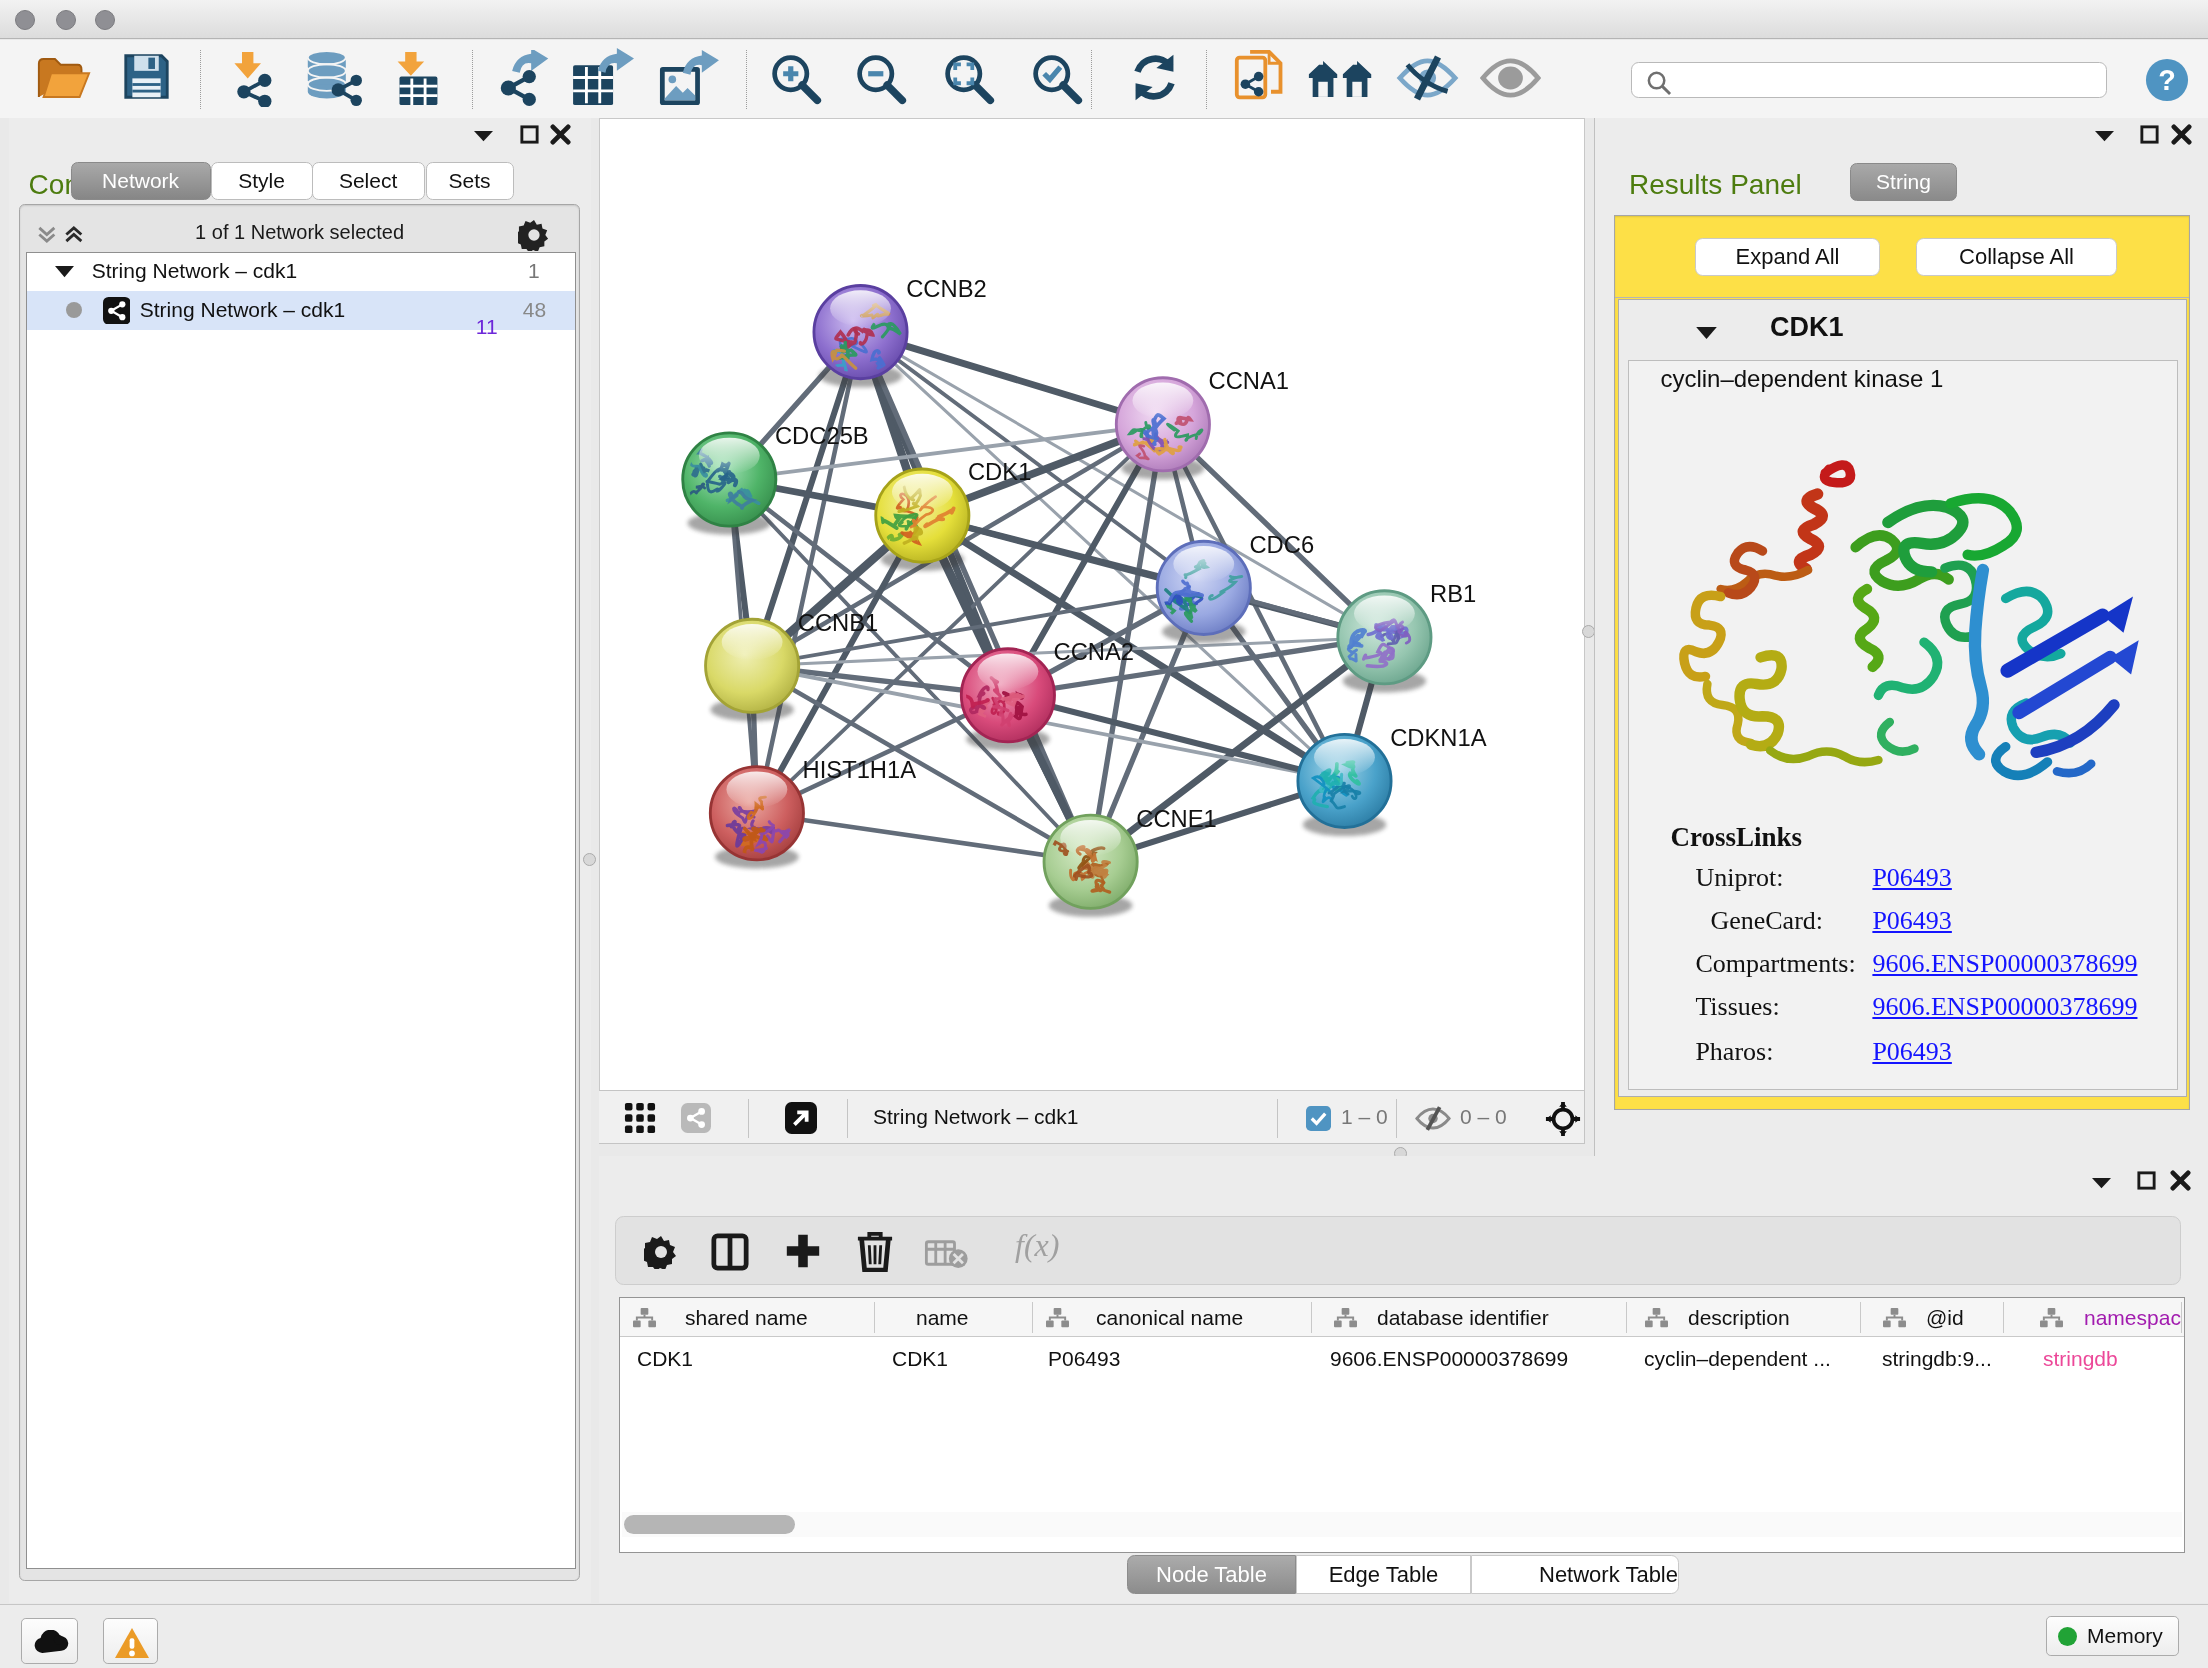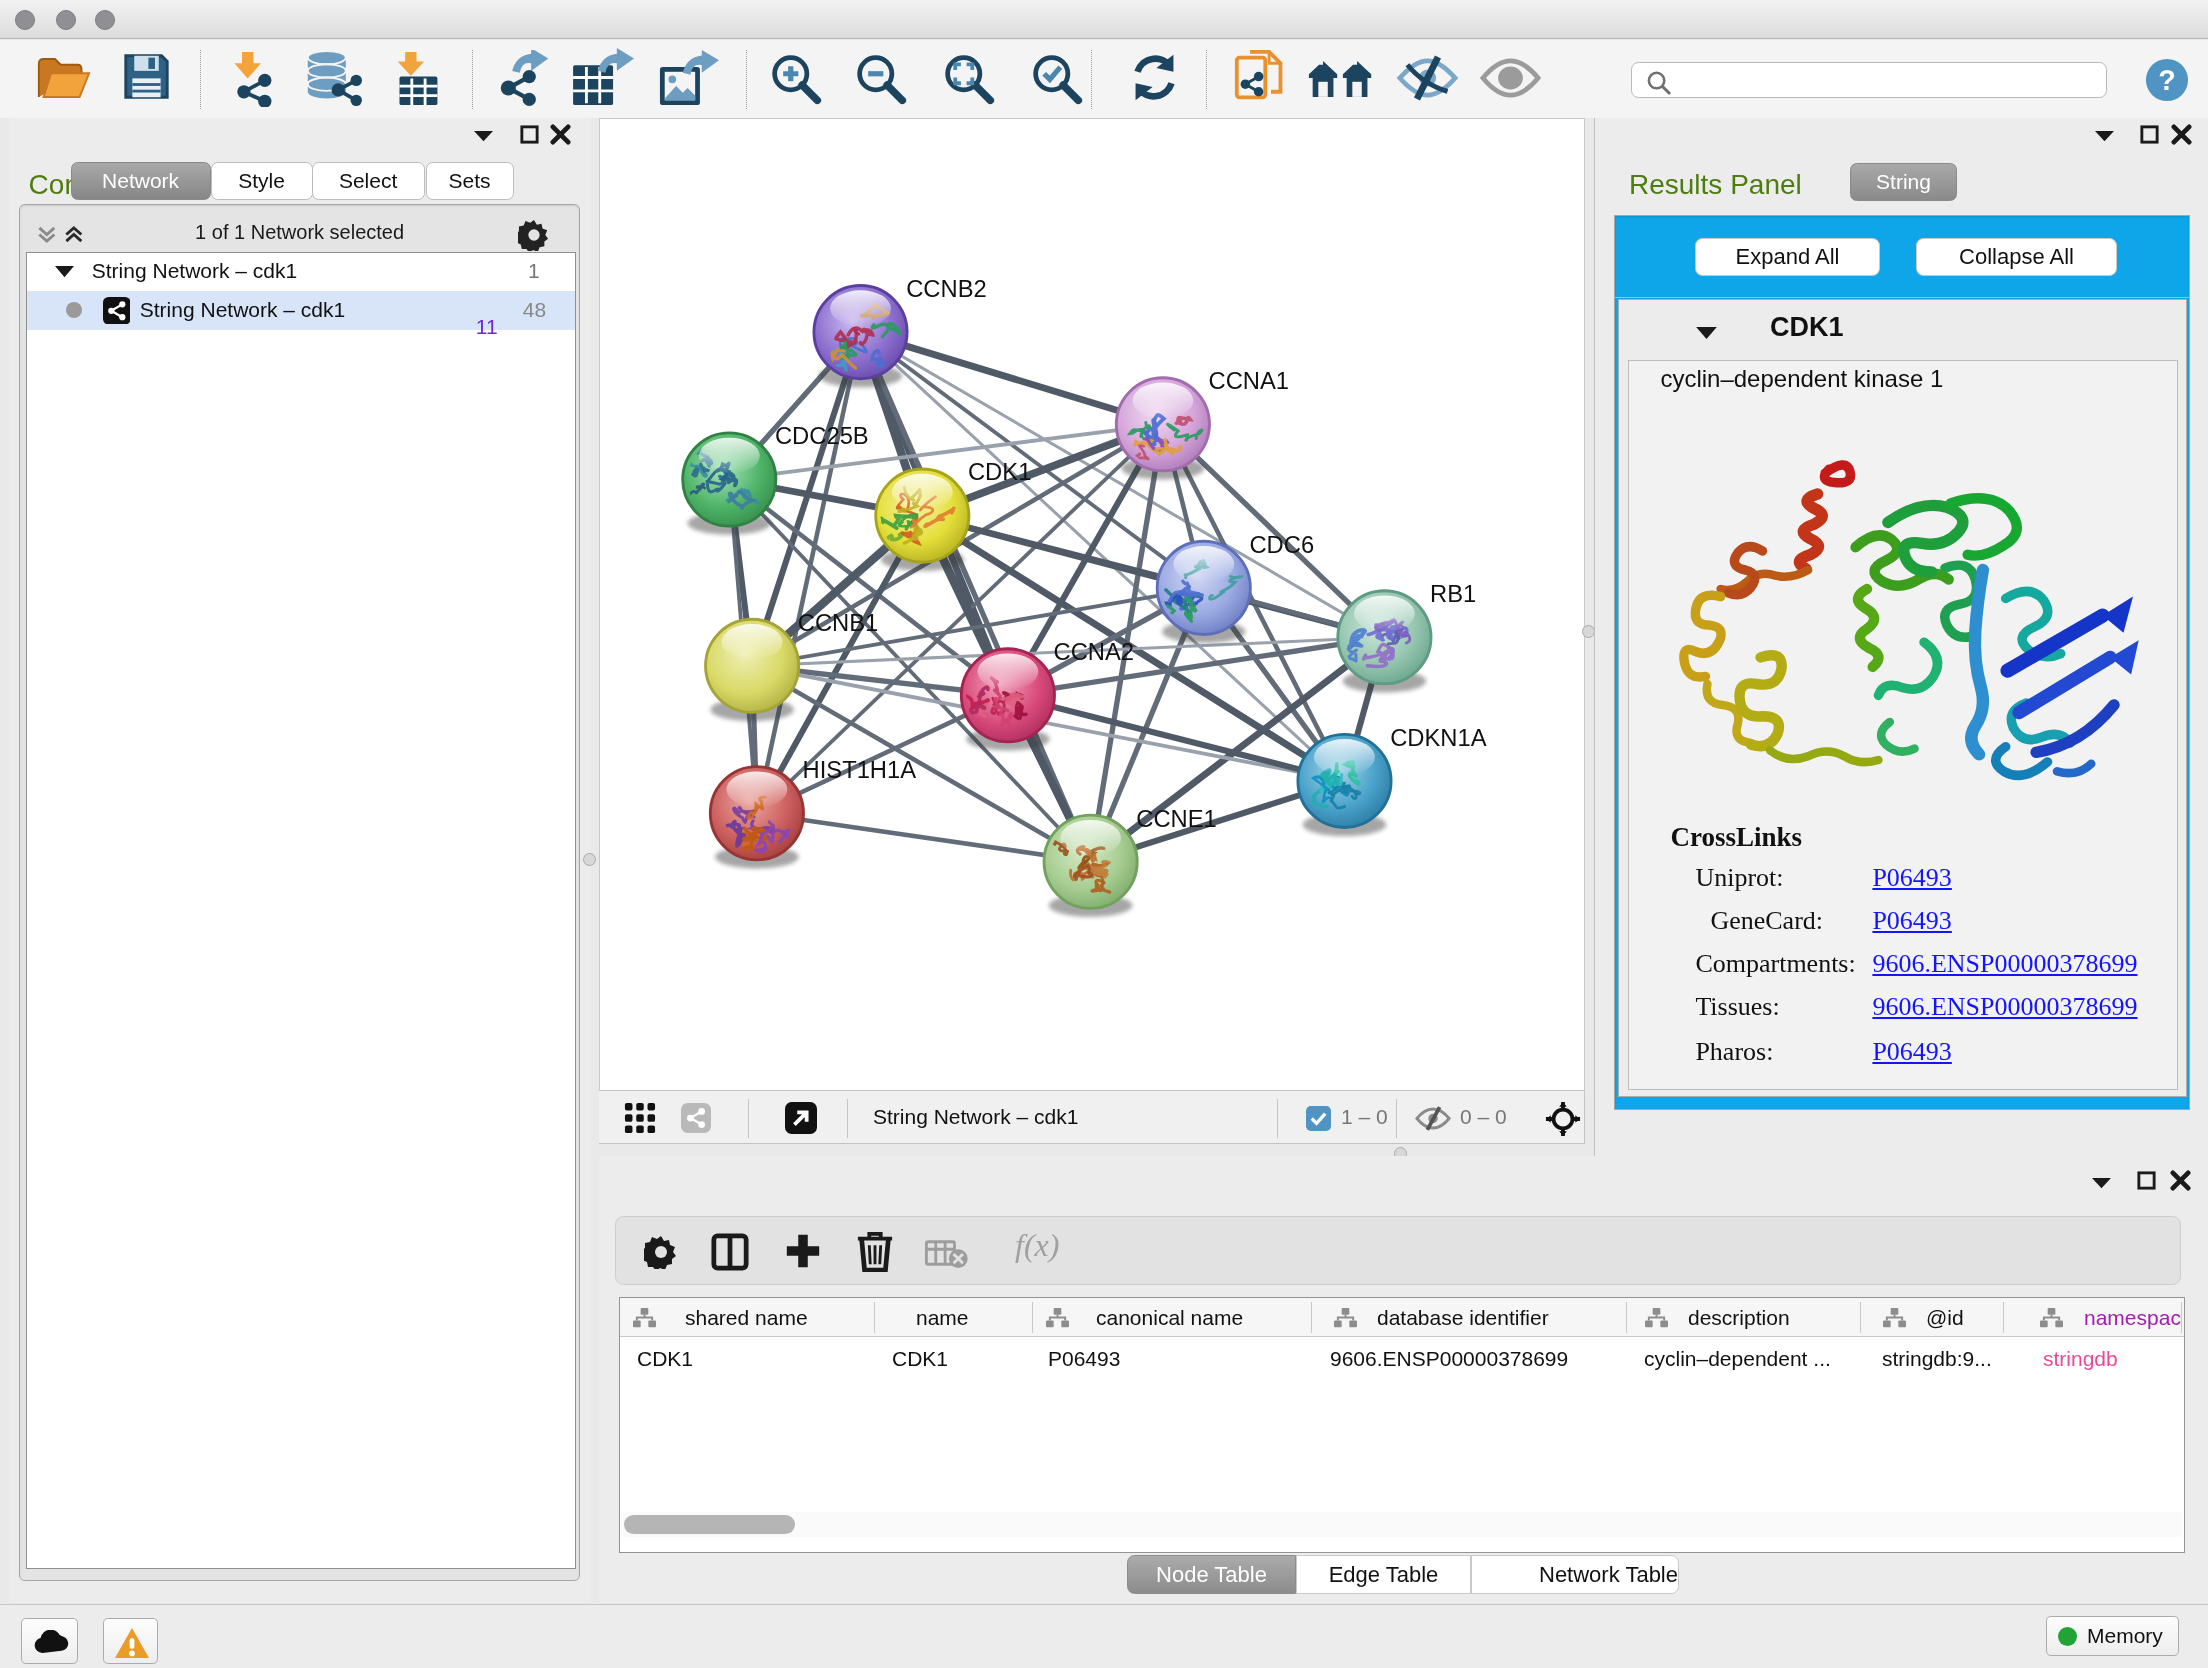--- a/index.html
+++ b/index.html
@@ -673,21 +673,21 @@
     </svg>
   <svg class="abs" style="left:544px;top:5.7px;" width="21" height="21" viewBox="0 0 22 22">
       <rect x="3" y="3" width="16" height="16" fill="none" stroke="#1a1a1a" stroke-width="3"></rect>
     </svg>
   <svg class="abs" style="left:576px;top:5.7px;" width="21" height="21" viewBox="0 0 22 22">
       <path d="M3 3 L19 19 M19 3 L3 19" stroke="#1a1a1a" stroke-width="5" stroke-linecap="round"></path>
     </svg>
 
   <div class="abs" style="left:255px;top:45px;width:107px;height:38px;background:linear-gradient(#a9a9a9,#8a8a8a);border:1px solid #8a8a8a;border-radius:6.7px;color:#fff;font-size:21px;text-align:center;line-height:36px;">String</div>
 
-  <div class="abs sunken" style="left:19px;top:97px;width:576px;height:895px;background:#0ea5e9;">
+  <div class="abs sunken" style="left:19px;top:97px;width:576px;height:895px;background:#fde047;">
 
     <div class="abs" style="left:0px;top:0px;width:574px;height:82px;border-bottom:1.9px solid #b5b5b5;"></div>
     <div class="abs" style="left:80px;top:22px;width:185px;height:38px;background:#ffffff;border:1px solid #c9c9c9;border-radius:7.6px;text-align:center;line-height:36px;font-size:22px;color:#111;">Expand All</div>
     <div class="abs" style="left:301px;top:22px;width:201px;height:38px;background:#ffffff;border:1px solid #c9c9c9;border-radius:7.6px;text-align:center;line-height:36px;font-size:22px;color:#111;">Collapse All</div>
 
     <div class="abs" style="left:2.9px;top:83px;width:569px;height:798px;border:1px solid #adadad;background:#ececec;">
       <svg class="abs" style="left:75px;top:25px;" width="25" height="15" viewBox="0 0 26 16">
           <path d="M2 2 L24 2 L13 15 Z" fill="#1a1a1a"></path>
         </svg>
       <span class="abs" style="left:151px;top:12.4px;font-size:27px;font-weight:bold;color:#111;">CDK1</span>

